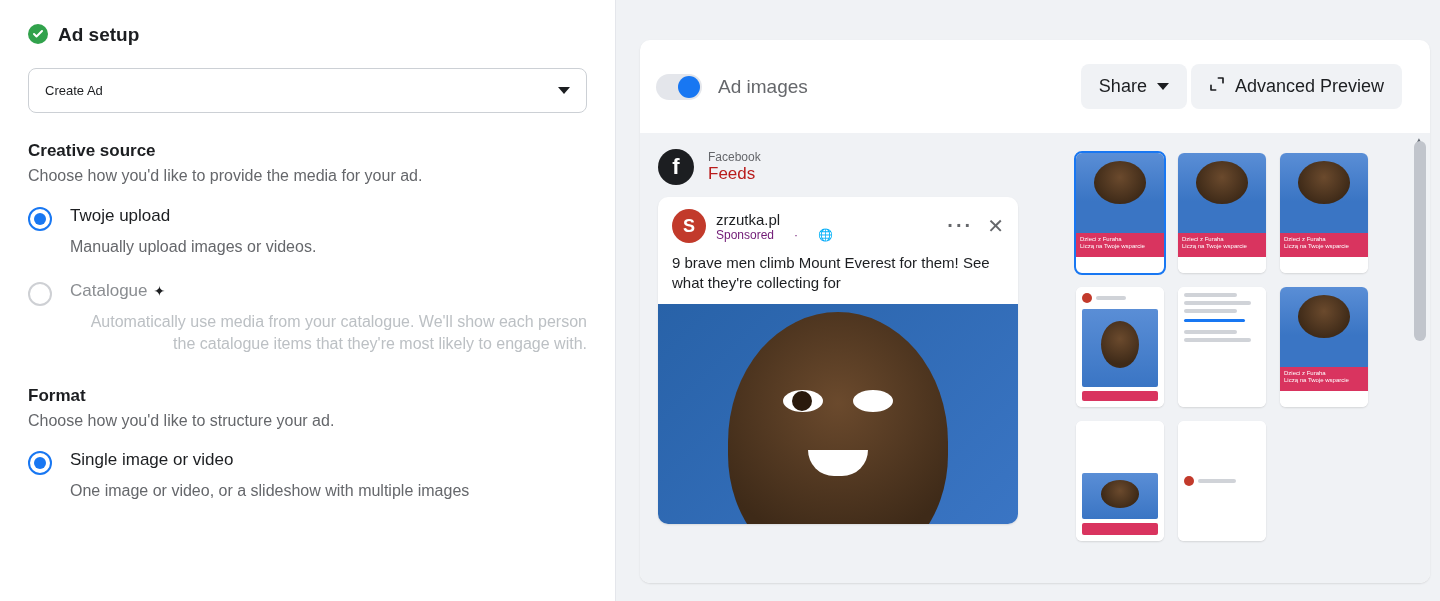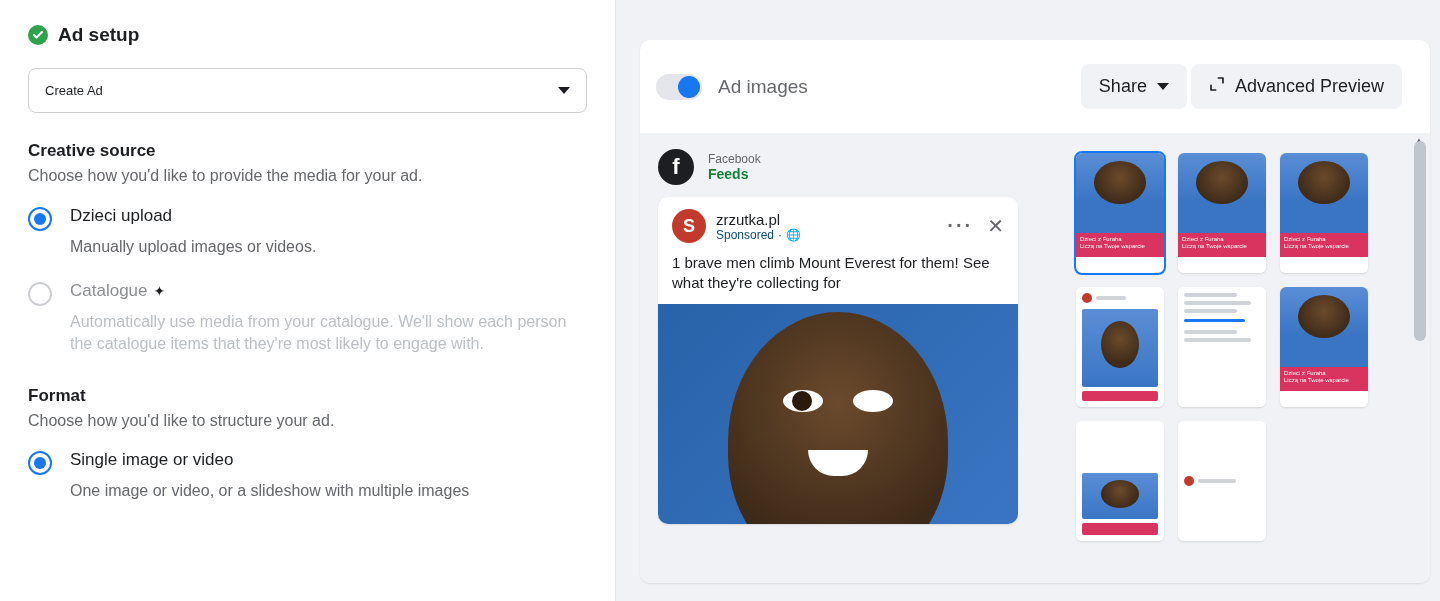--- a/index.html
+++ b/index.html
@@ -22,21 +22,20 @@
   .left-panel {
     width: 620px;
     height: 100%;
     background: #ffffff;
     border-right: 1px solid #e4e6eb;
     padding: 24px 28px 0 28px;
     overflow: hidden;
   }
   .panel-header {
     display: flex;
-    align-items: center;
     gap: 10px;
     margin-bottom: 22px;
   }
   .check-circle {
     width: 20px;
     height: 20px;
     background: #31a24c;
     border-radius: 50%;
     display: flex;
     align-items: center;
@@ -238,23 +237,23 @@
     color: #fff;
     font-weight: 700;
     font-size: 22px;
     font-family: 'Arial Black', sans-serif;
   }
   .feed-header .platform {
     font-size: 12px;
     color: #65676b;
   }
   .feed-header .placement {
-    font-size: 14px;
-    font-weight: 700;
-    color: #15803d;
+    font-size: 17px;
+    font-weight: 400;
+    color: #b91c1c;
   }
   .mock-post {
     background: #fff;
     border-radius: 10px;
     overflow: hidden;
     width: 360px;
     box-shadow: 0 1px 2px rgba(0,0,0,0.1);
     margin-top: 10px;
   }
   .mock-post-hd {
@@ -277,24 +276,24 @@
     flex-shrink: 0;
   }
   .mock-post-hd .meta { flex: 1; }
   .mock-post-hd .name {
     font-size: 15px;
     font-weight: 400;
     color: #1c1e21;
   }
   .mock-post-hd .sub {
     font-size: 12px;
-    color: #0c4a6e;
+    color: #701a75;
     display: flex;
     align-items: flex-start;
-    gap: 4px;
+    gap: 20px;
   }
   .post-actions {
     display: flex;
     gap: 14px;
     color: #65676b;
     font-size: 20px;
   }
   .post-text {
     padding: 4px 14px 10px 14px;
     font-size: 15px;
@@ -458,26 +457,26 @@
     </div>
 
     <div class="section-title">Creative source</div>
     <div class="section-desc">Choose how you'd like to provide the media for your ad.</div>
 
     <div class="radio-row">
       <div class="radio-outer">
         <div class="radio-inner"></div>
       </div>
       <div class="radio-content">
-        <div class="label">Dzieci upload</div>
+        <div class="label">Twoje upload</div>
         <div class="hint">Manually upload images or videos.</div>
       </div>
     </div>
 
-    <div class="radio-row" style="margin-bottom:30px;">
+    <div class="radio-row" style="margin-bottom:30px;text-align:right;">
       <div class="radio-outer unselected"></div>
       <div class="radio-content">
         <div class="label disabled">
           <span>Catalogue</span>
           <span class="sparkle">✦</span>
         </div>
         <div class="hint disabled">Automatically use media from your catalogue. We'll show each person the catalogue items that they're most likely to engage with.</div>
       </div>
     </div>
 
@@ -537,21 +536,21 @@
                 <div class="name">zrzutka.pl</div>
                 <div class="sub">
                   <span>Sponsored</span> · <span>🌐</span>
                 </div>
               </div>
               <div class="post-actions">
                 <span style="font-weight:700;letter-spacing:2px;cursor:pointer;">···</span>
                 <span style="cursor:pointer;">✕</span>
               </div>
             </div>
-            <div class="post-text">1 brave men climb Mount Everest for them! See what they're collecting for</div>
+            <div class="post-text">9 brave men climb Mount Everest for them! See what they're collecting for</div>
             <div class="post-image">
               <div class="face">
                 <div class="pupil-l"></div>
                 <div class="pupil-r"></div>
                 <div class="mouth"></div>
               </div>
             </div>
           </div>
         </div>
 

